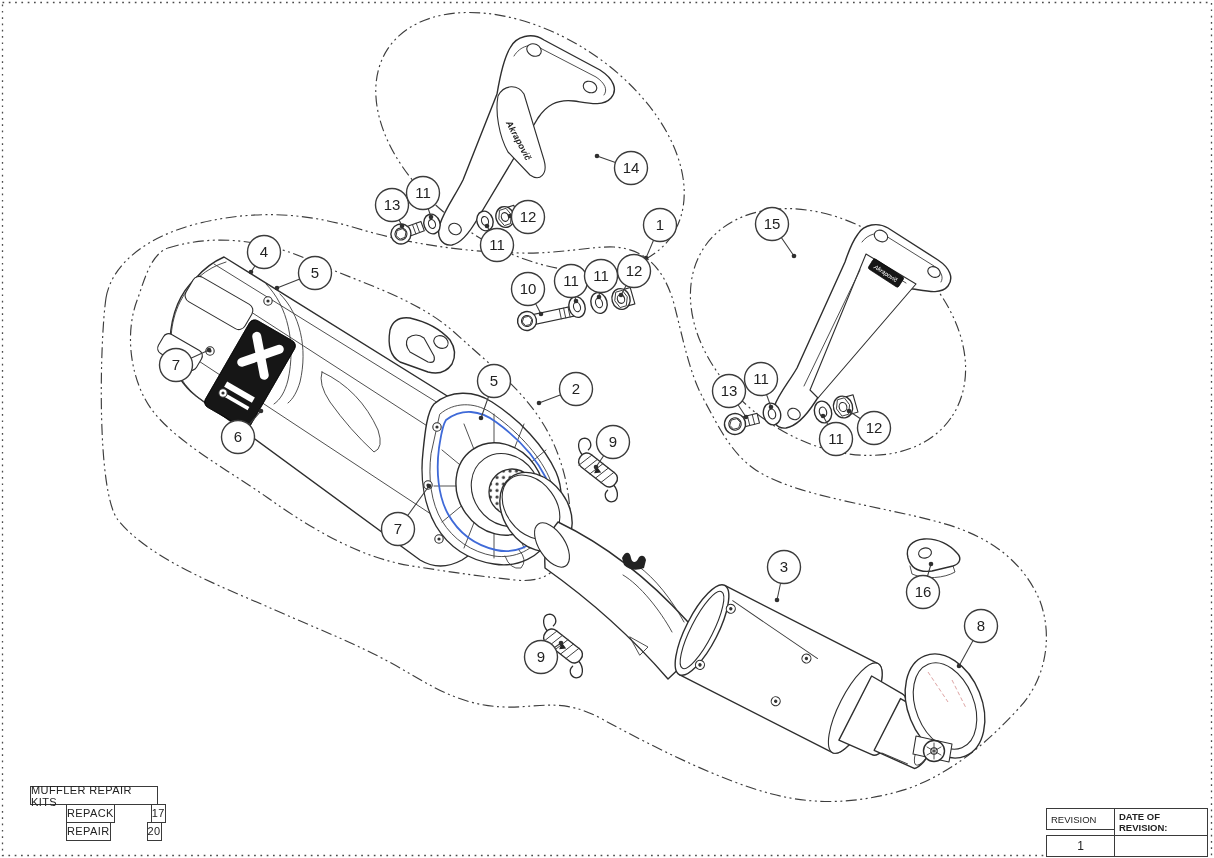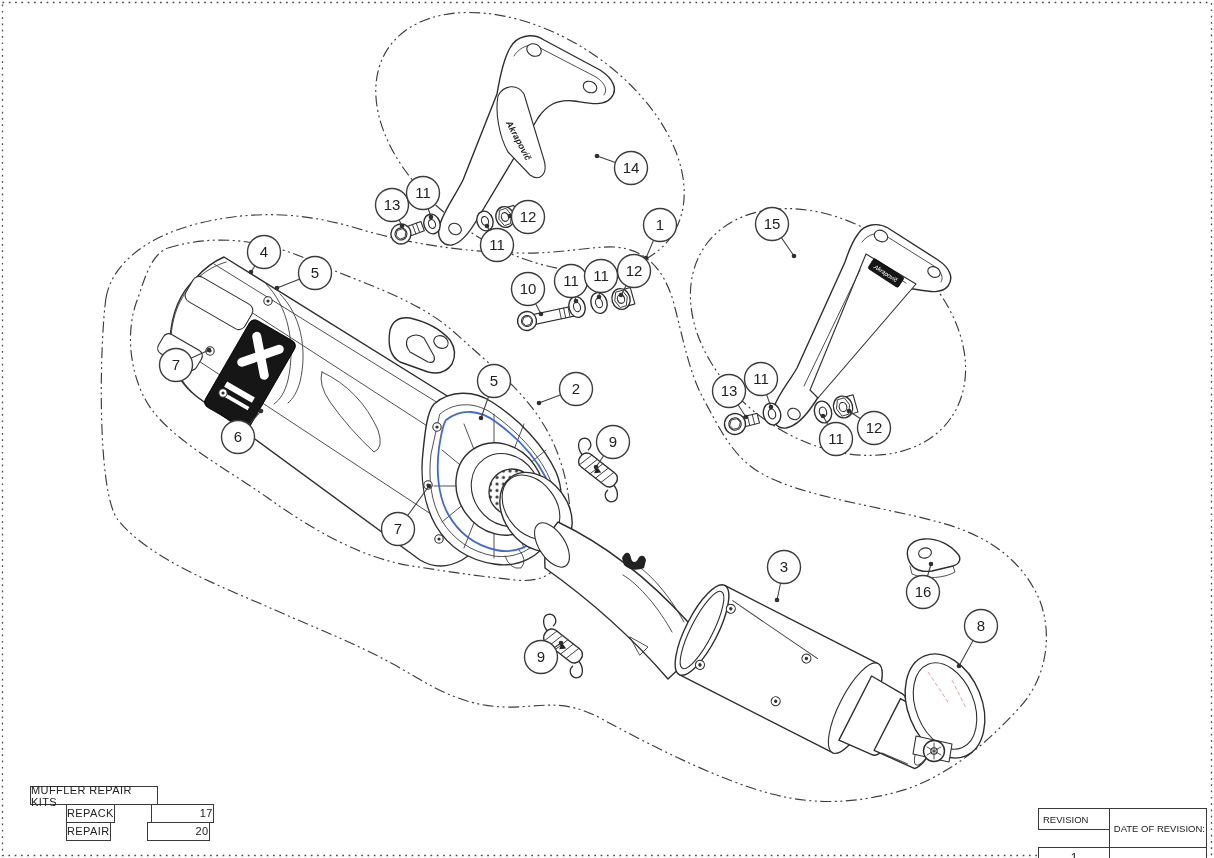--- a/index.html
+++ b/index.html
@@ -23,27 +23,27 @@
   .brandtxt{font-family:"Liberation Sans",sans-serif;font-style:italic;font-weight:bold;fill:#1c1c1c;text-anchor:middle;}
   .redhid{fill:none;stroke:#d99a9a;stroke-width:0.9;stroke-dasharray:4 2.5;}
 
   
   .tbl{position:absolute;color:#222;}
   .tbl .cell{box-sizing:border-box;border:1.2px solid #3a3a3a;display:flex;align-items:center;justify-content:center;background:#fff;}
   #kits-table{left:30px;top:786px;width:128px;font-size:11px;letter-spacing:0.4px;}
   #kits-table .row{display:flex;}
   #kits-table .title{height:19px;}
   #kits-table .c1{width:70px;height:19px;}
-  #kits-table .c2{width:78px;height:19px;padding-left:48px;}
+  #kits-table .c2{width:78px;height:19px;}
   #kits-table .row+.row .cell{margin-top:-1.2px;margin-left:36px;}
   #kits-table .c2{margin-left:-1.2px;}
   #rev-table{left:1038px;top:808px;width:170px;font-size:9.5px;}
-  #rev-table .row{display:flex;}
+  #rev-table .row{display:flex;margin-left:8px;}
   #rev-table .hc1{width:72px;height:22px;justify-content:flex-start;padding-left:4px;}
-  #rev-table .hc2{width:98px;height:40px;justify-content:flex-start;padding-left:4px;margin-left:-1.2px;}
+  #rev-table .hc2{width:98px;height:28px;justify-content:flex-start;padding-left:4px;margin-left:-1.2px;font-weight:bold;}
   #rev-table .vc1{width:72px;height:22px;margin-top:-1.2px;font-size:12px;}
   #rev-table .vc2{width:98px;height:22px;margin-top:-1.2px;margin-left:-1.2px;}
 </style>
 </head>
 <body>
 
 <div id="page">
 
 <svg width="1214" height="858" viewBox="0 0 1214 858">
   <defs>

